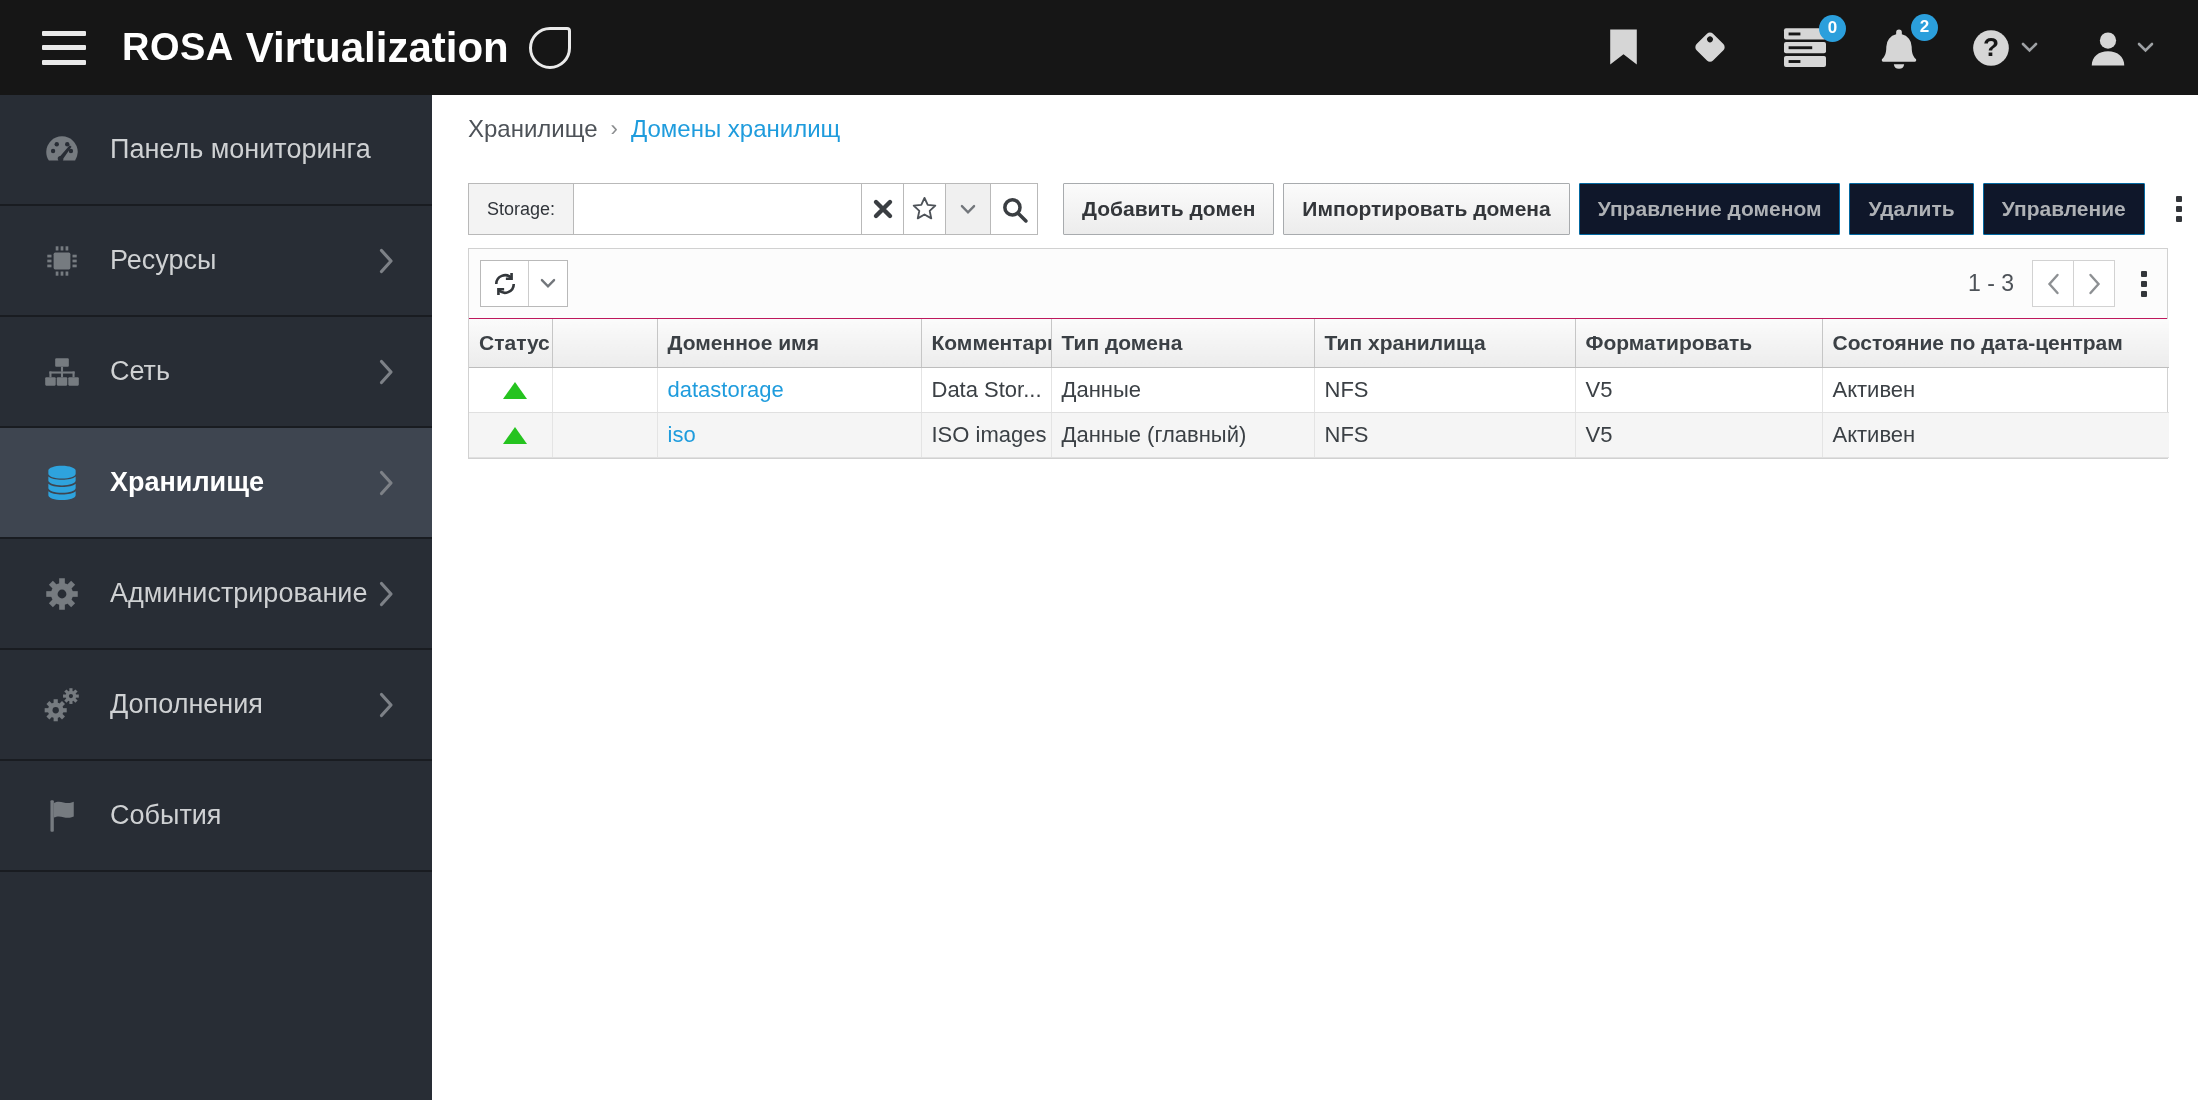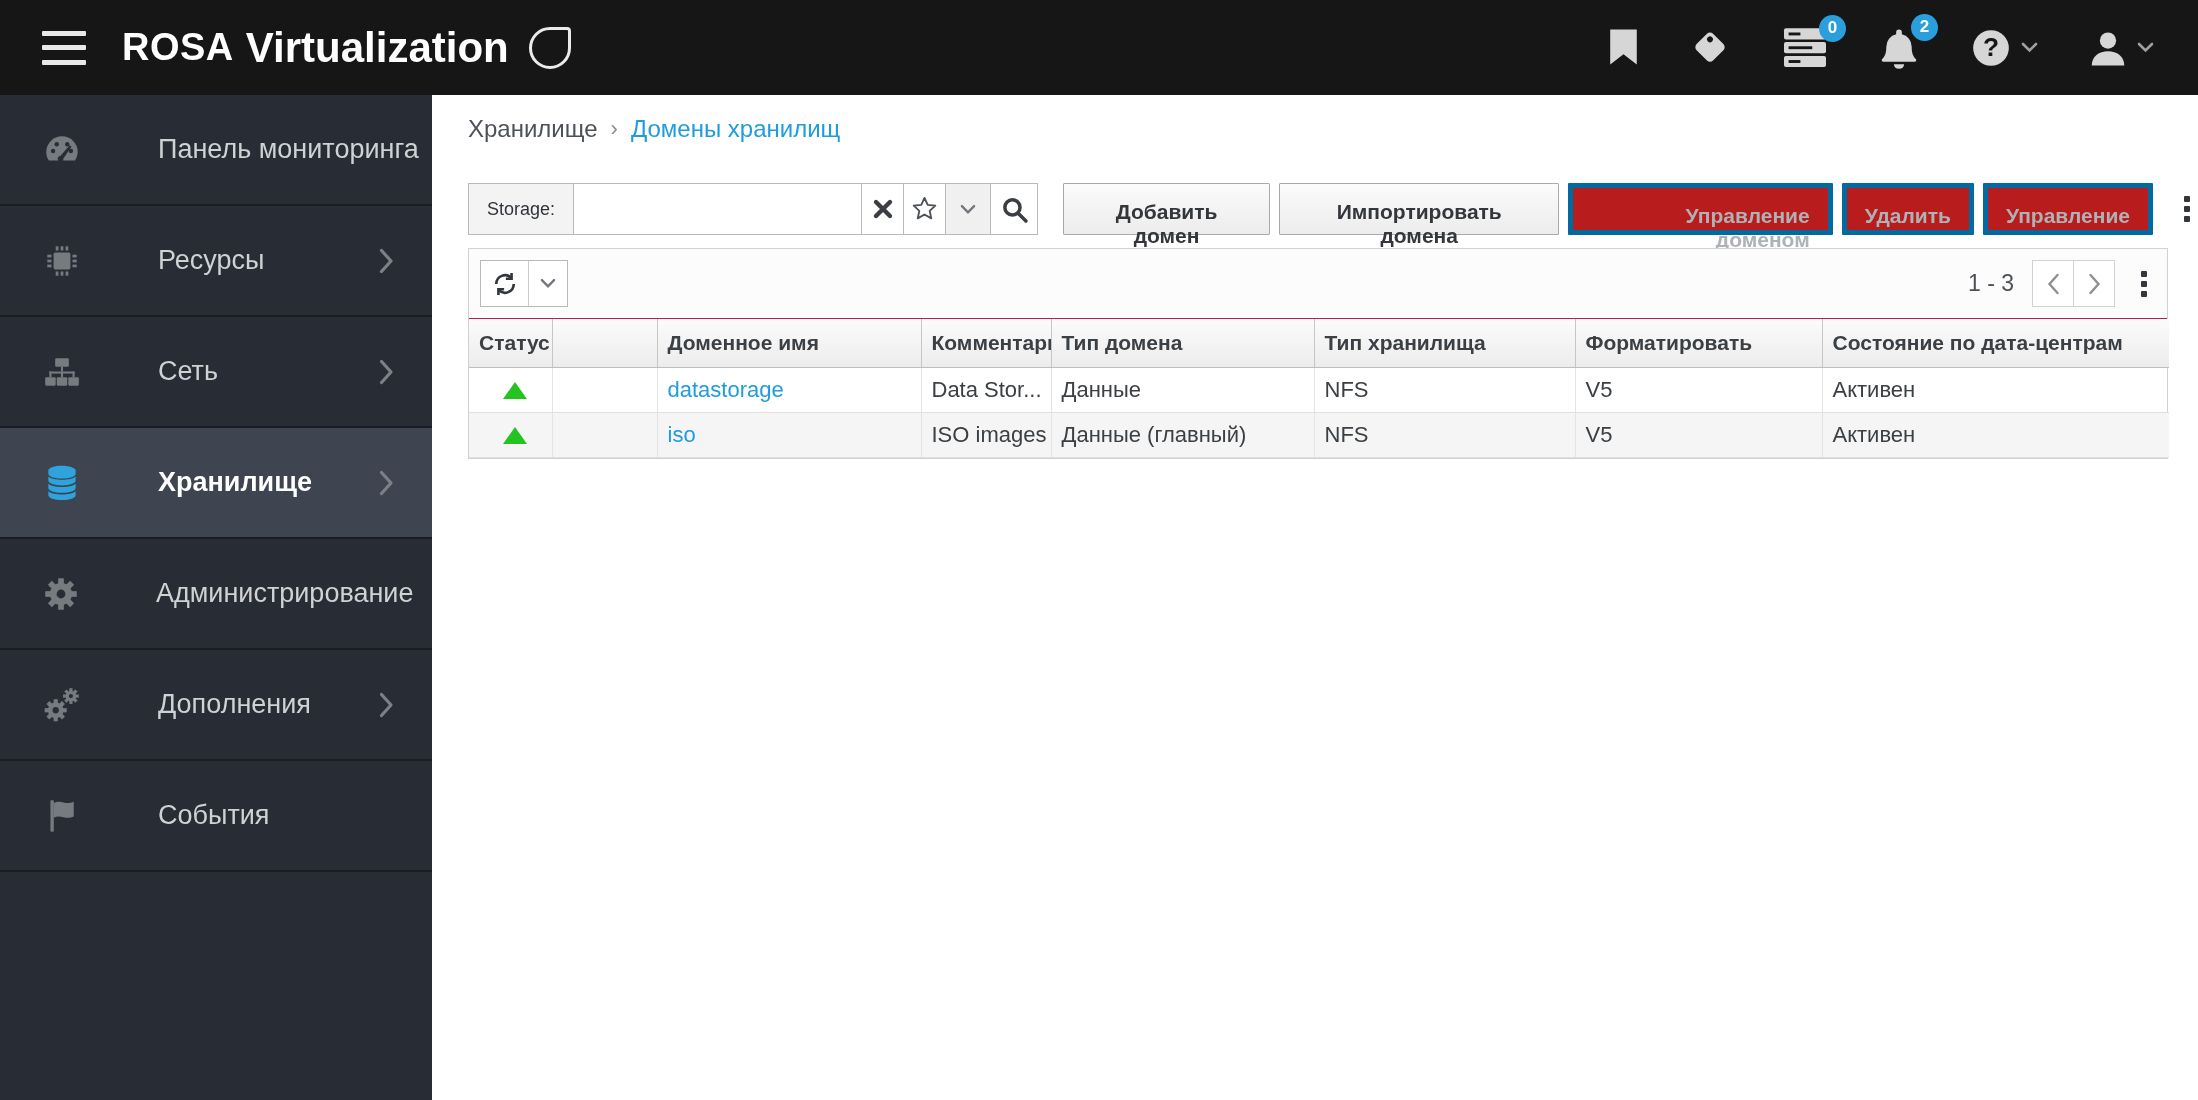--- a/index.html
+++ b/index.html
@@ -19,21 +19,21 @@
                 border-radius:50%; border-top-right-radius:4px; opacity:.92; }
   .header-right { margin-left:auto; margin-right:44px; display:flex; align-items:center; gap:50px; }
   .hicon { position:relative; display:flex; align-items:center; gap:9px; cursor:pointer; }
   .badge { position:absolute; top:-12px; right:-18px; min-width:27px; height:27px; border-radius:50%;
            background:#2b9fdc; color:#fff; font-size:17px; font-weight:700;
            display:flex; align-items:center; justify-content:center; }
 
   
   #sidebar { position:absolute; left:0; top:95px; width:432px; height:1005px; background:#282d35; }
   .side-item { height:111px; display:flex; align-items:center; padding-left:40px;
-               border-bottom:2px solid #191c21; cursor:pointer;gap:48px; }
+               border-bottom:2px solid #191c21; cursor:pointer; }
   .side-item.active { background:#3e4550; }
   .side-icon { width:44px; display:flex; justify-content:center; align-items:center; }
   .side-label { margin-left:26px; font-size:27px; color:#cfd1d3; }
   .side-item.active .side-label { color:#ffffff; font-weight:700; }
   .side-chev { margin-left:auto; margin-right:38px; display:flex; align-items:center; }
 
   
   #main { position:absolute; left:432px; top:95px; width:1766px; height:1005px; background:#fff; }
   .breadcrumb { position:absolute; left:36px; top:20px; font-size:24px; display:flex; gap:13px;
                 align-items:center; }
@@ -49,24 +49,24 @@
   .f-label { background:#f3f3f3; padding:0 18px; font-size:18px; color:#30343a; }
   .f-input { width:288px; border-left:none !important; }
   .f-input input { width:100%; height:100%; border:none; outline:none; font-size:22px; padding:0 10px;
                    font-family:"Liberation Sans", sans-serif; }
   .f-btn { width:42px; cursor:pointer; }
   .f-btn.gray { background:#f0f0f0; width:45px; }
   .f-btn.search { width:47px; }
 
   
   .actions { position:absolute; left:631px; top:88px; height:52px; display:flex; gap:9px; align-items:center; }
-  .act-btn { height:52px; padding:16px 18px; font-size:21px; font-weight:700; color:#33363a;
+  .act-btn { height:52px; padding:0 18px; font-size:21px; font-weight:700; color:#33363a;
              background:linear-gradient(#fbfbfb,#ececec); border:1px solid #a8abae; cursor:pointer;
              font-family:"Liberation Sans", sans-serif; border-radius:1px; }
-  .act-btn.disabled { color:#aeb1b5; background:#b91c1c; border:5px solid #0369a1; cursor:default;text-align:right; }
+  .act-btn.disabled { color:#aeb1b5; background:#0f172a; border:1px solid #0369a1; cursor:default;text-align:right; }
   .kebab { display:inline-flex; flex-direction:column; gap:4px; padding:6px 8px; cursor:pointer;
            background:none; border:none; align-items:center; }
   .kebab i { width:6px; height:6px; background:#33363a; border-radius:1px; display:block; }
   .actions .kebab { margin-left:14px; }
 
   
   .grid-block { position:absolute; left:36px; top:153px; width:1700px; border:1px solid #d1d1d1; }
   .grid-toolbar { height:70px; background:#fcfcfc; border-bottom:1px solid #be185d; position:relative; }
   .refresh-split { position:absolute; left:11px; top:11px; height:47px; display:flex;
                    border:1px solid #b9b9b9; background:#fff; }

